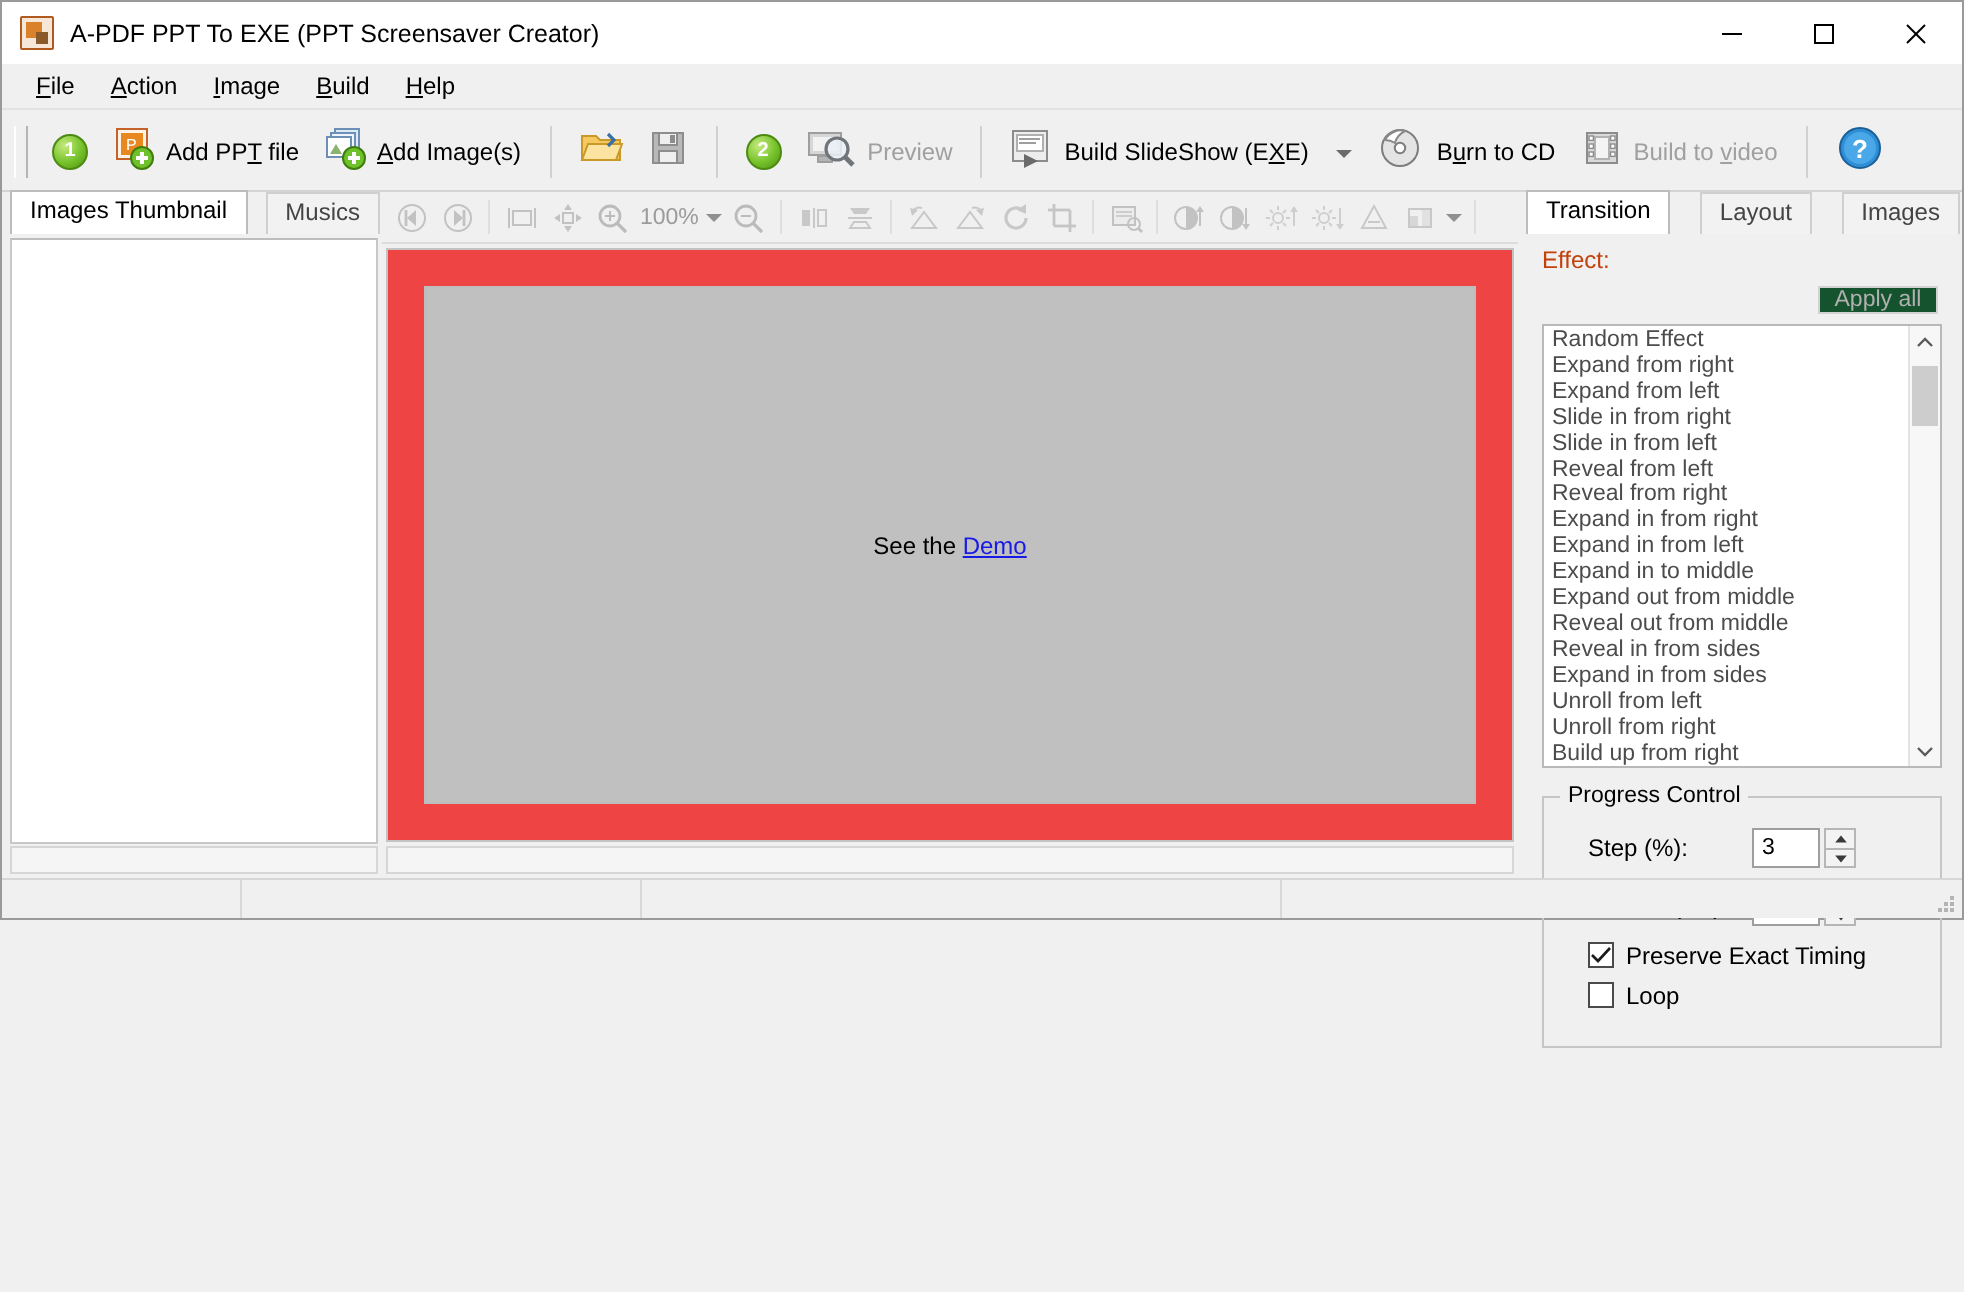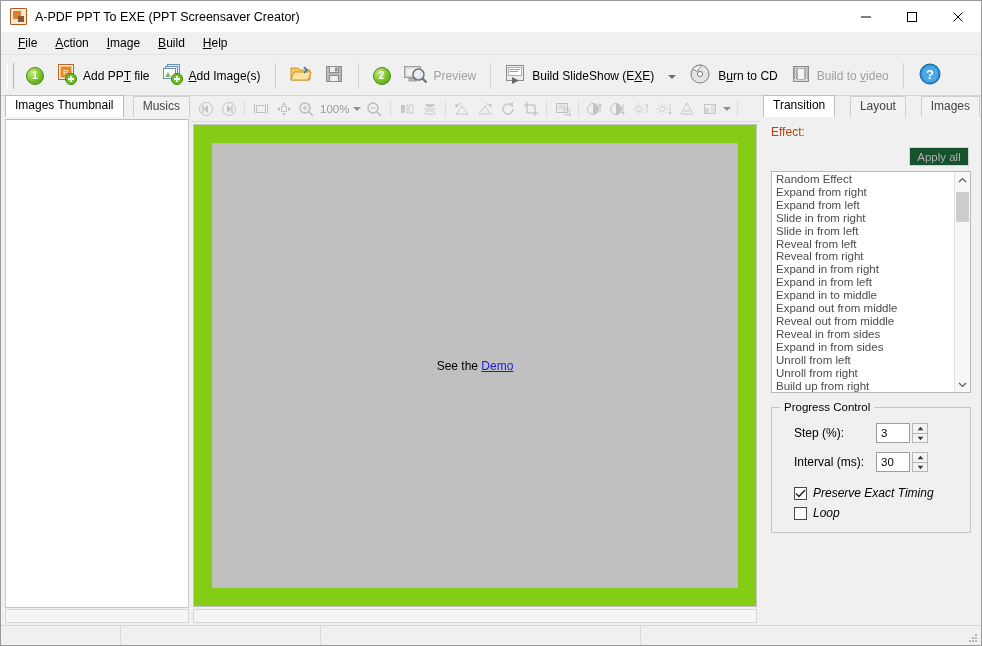--- a/index.html
+++ b/index.html
@@ -3,21 +3,21 @@
 <meta charset="utf-8">
 <style>
   html,body{margin:0;padding:0;}
   body{
     width:982px;height:646px;overflow:hidden;
     font-family:"Liberation Sans",sans-serif;
     font-size:12px;color:#000;
     background:#f0f0f0;
   }
   .app{
-    position:relative;width:982px;height:646px;
+    position:relative;width:982px;height:460px;
     background:#f0f0f0;
     border:1px solid #9a9a9a;
     box-sizing:border-box;
     display:flex;flex-direction:column;
   }
 
   
   .titlebar{
     height:31px;flex:0 0 31px;background:#ffffff;
     display:flex;align-items:center;
@@ -149,21 +149,21 @@
   .zoom-pct{font-size:11.5px;color:#9b9b9b;margin:0 2px 0 2px;white-space:nowrap;}
   .it-dd{
     width:12px;height:20px;flex:0 0 12px;position:relative;
   }
   .it-dd::after{
     content:"";position:absolute;left:2px;top:8px;
     border-left:4px solid transparent;border-right:4px solid transparent;
     border-top:4px solid #8f8f8f;
   }
   .canvas-wrap{
-    flex:1 1 auto;margin:2px 2px 2px 2px;background:#84cc16;
+    flex:1 1 auto;margin:2px 2px 2px 2px;background:#ef4444;
     border:1px solid #c3c3c3;box-sizing:border-box;
     display:flex;padding:18px;min-height:0;
   }
   .canvas{
     flex:1 1 auto;background:#c0c0c0;border:1px solid #bdbdbd;
     box-sizing:border-box;
     display:flex;align-items:center;justify-content:center;
     position:relative;
   }
   .demo-text{font-size:12px;color:#000;}
@@ -243,21 +243,21 @@
   }
   .spin-btns{
     width:16px;height:20px;flex:0 0 16px;margin-left:2px;
     display:flex;flex-direction:column;
   }
   .spin-b{
     flex:1 1 50%;border:1px solid #b6b6b6;background:#f3f3f3;
     box-sizing:border-box;display:flex;align-items:center;justify-content:center;
   }
   .spin-b:first-child{border-bottom:none;}
-  .chk-row{display:flex;align-items:flex-end;height:20px;padding-left:14px;font-style:italic;}
+  .chk-row{display:flex;align-items:flex-start;height:20px;padding-left:14px;}
   .chk{
     width:13px;height:13px;flex:0 0 13px;border:1px solid #4a4a4a;
     background:#fff;box-sizing:border-box;margin-right:6px;
     display:flex;align-items:center;justify-content:center;
   }
   .chk-label{font-size:12px;}
 
   
   .statusbar{
     height:19px;flex:0 0 19px;background:#f0f0f0;

